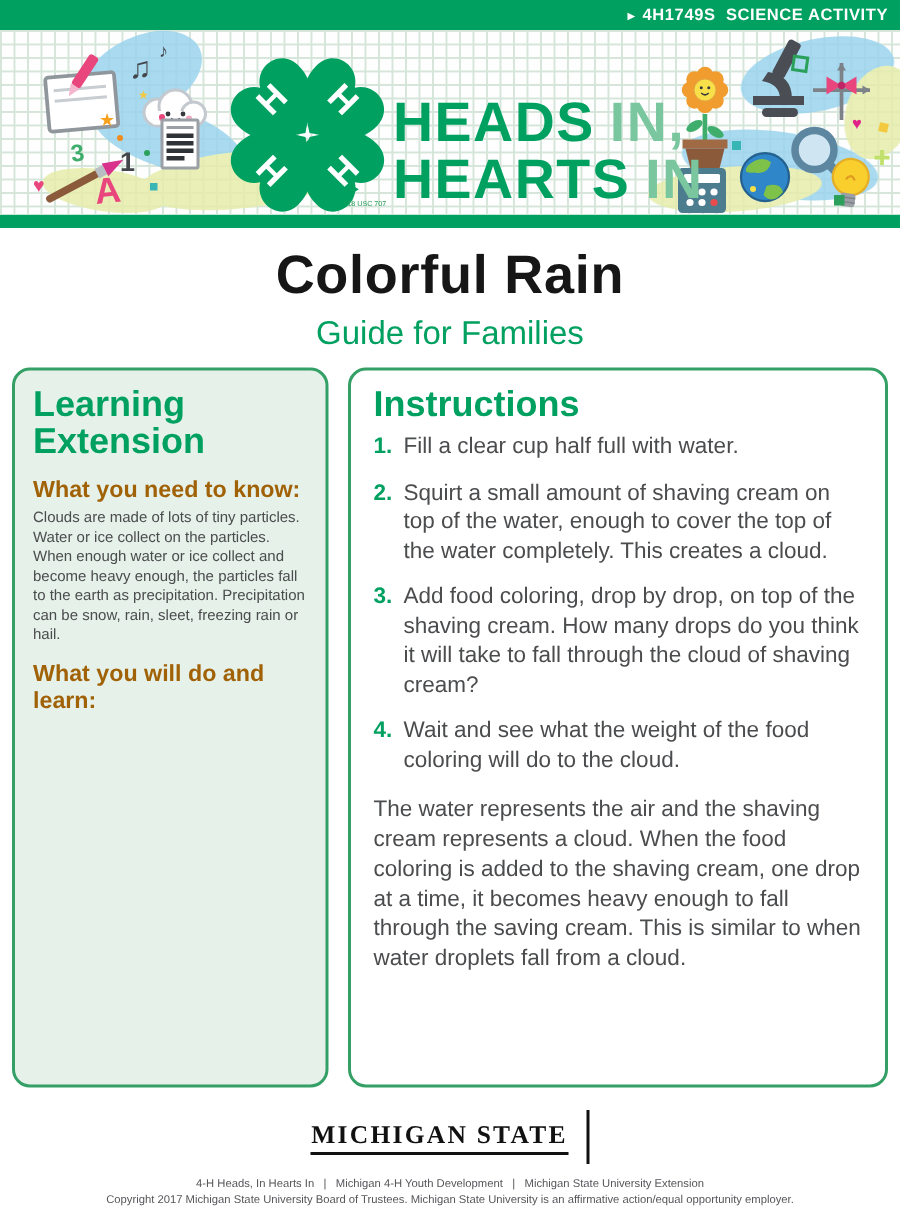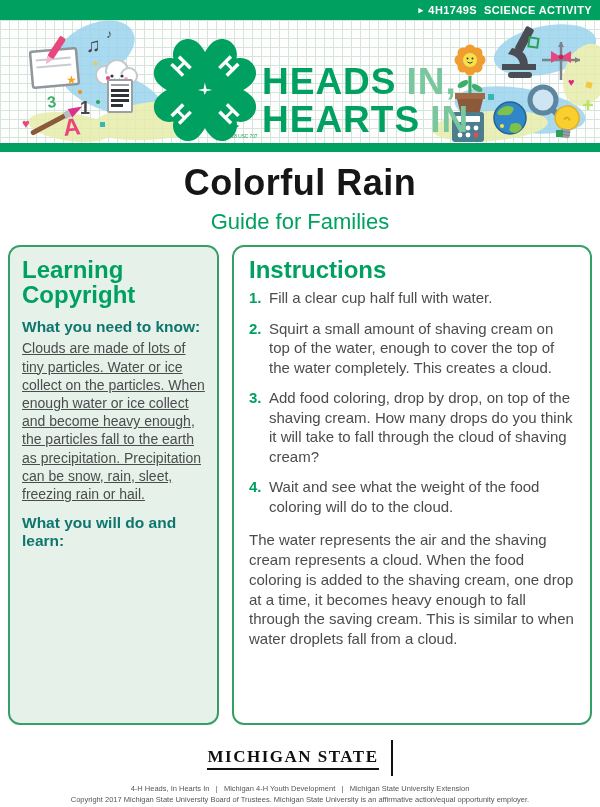--- a/index.html
+++ b/index.html
@@ -47,22 +47,22 @@
   .panels{display:flex;gap:13px;padding:0 8px;margin-top:10px;}
   .panel{
     border:2px solid var(--panel-border);border-radius:12px;height:480px;
     overflow:hidden;
   }
   .panel-left{width:211px;background:var(--panel-bg);padding:8px 12px;}
   .panel-right{flex:1;background:#fff;padding:8px 15px;}
   .panel h3{
     margin:2px 0 6px;color:var(--green);font-size:24px;line-height:1.05;font-weight:bold;
   }
-  .subhead{font-weight:bold;font-size:15.5px;color:#0f766e;margin:11px 0 3px;}
-  .bodytext{font-size:14px;color:var(--ink);line-height:1.3;margin:0;text-decoration:underline;}
+  .subhead{font-weight:bold;font-size:15.5px;color:#a16207;margin:11px 0 3px;}
+  .bodytext{font-size:10px;color:var(--ink);line-height:1.3;margin:0;}
   ol.steps{list-style:none;margin:4px 0 0;padding:0;}
   ol.steps li{
     position:relative;padding-left:20px;margin-bottom:11px;
     font-size:15px;color:var(--ink);line-height:1.3;
   }
   ol.steps .num{position:absolute;left:0;color:var(--green);font-weight:bold;}
   .closing{font-size:15px;color:var(--ink);line-height:1.32;margin:14px 0 0;}
   
   .footer{margin-top:15px;text-align:center;}
   .msu{display:flex;justify-content:center;align-items:center;gap:12px;}
@@ -250,21 +250,21 @@
 
 <div class="divider"></div>
 
 <div class="titleblock">
   <h1>Colorful Rain</h1>
   <h2>Guide for Families</h2>
 </div>
 
 <div class="panels">
   <div class="panel panel-left">
-    <h3>Learning Copyright</h3>
+    <h3>Learning Extension</h3>
     <div class="subhead">What you need to know:</div>
     <p class="bodytext">Clouds are made of lots of tiny particles. Water or ice collect on the particles. When enough water or ice collect and become heavy enough, the particles fall to the earth as precipitation. Precipitation can be snow, rain, sleet, freezing rain or hail.</p>
     <div class="subhead">What you will do and learn:</div>
   </div>
 
   <div class="panel panel-right">
     <h3>Instructions</h3>
     <ol class="steps">
       <li>
         <span class="num">1.</span>

